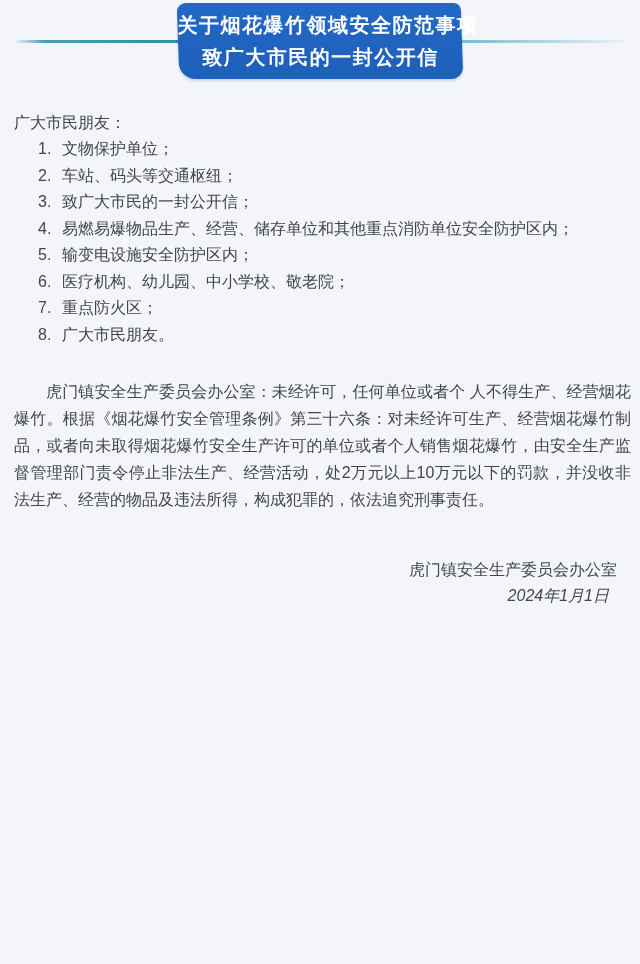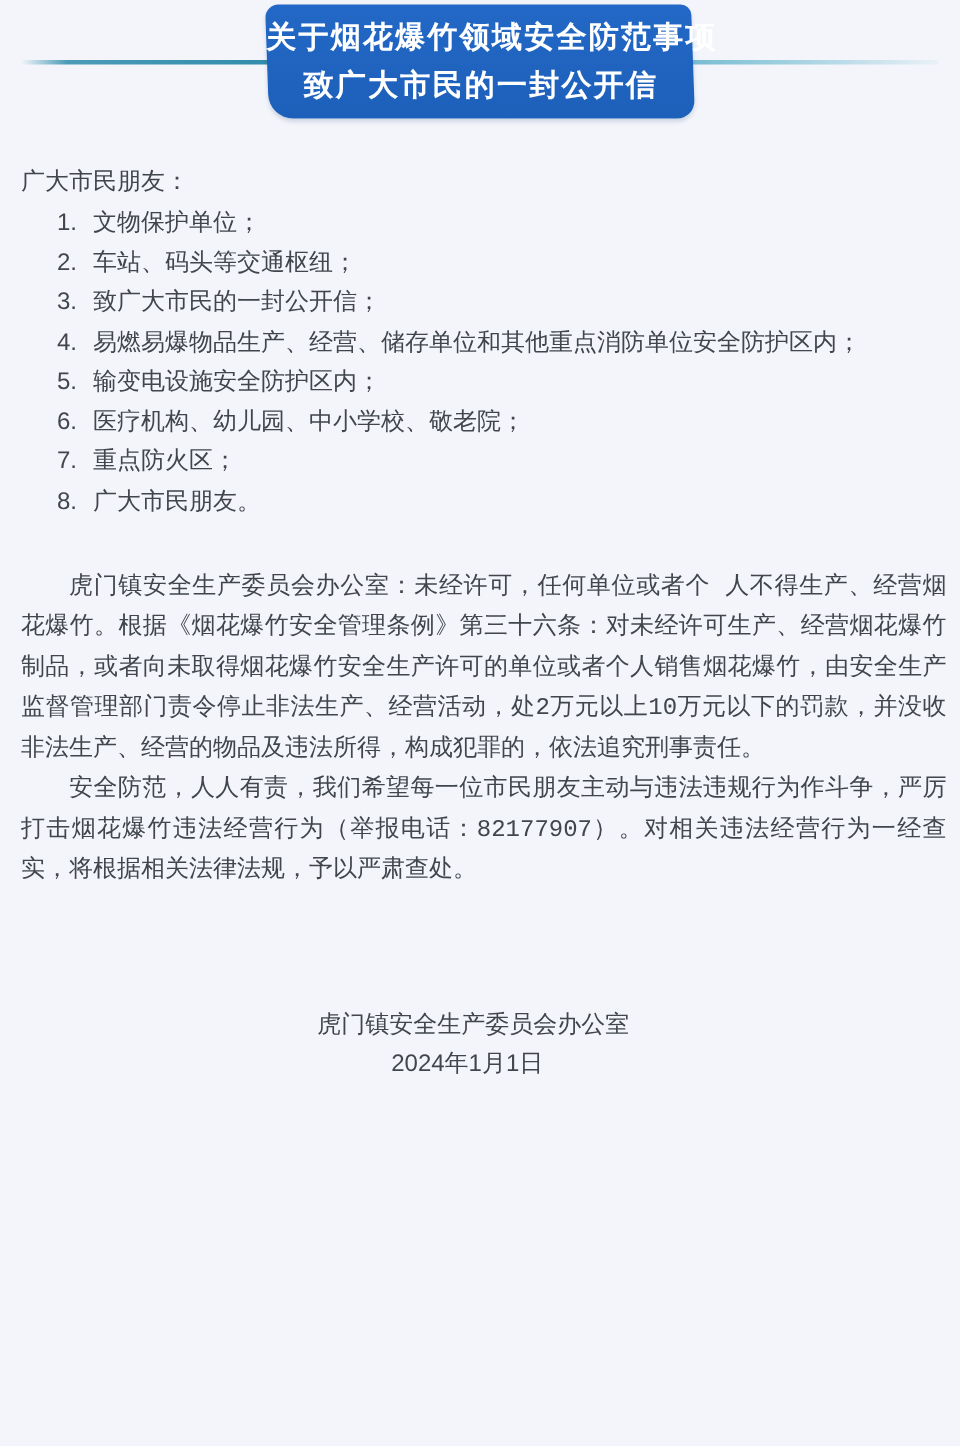--- a/index.html
+++ b/index.html
@@ -55,44 +55,44 @@
     white-space: nowrap;
   }
   
   .letter {
     margin-top: 30px;
     padding: 0 9px 0 14px;
     font-size: 16px;
     line-height: 27px;
     text-align: justify;
   }
-  .letter p { margin: 0; font-family: Liberation Mono, monospace; }
+  .letter p { margin: 0; }
   .salutation { text-indent: 0; }
   .para { text-indent: 2em; }
   .para .bold-run { font-weight: bold; color: #333a45; }
   .gap-top { margin-top: 30px !important; }
   .restricted-list { margin: 0; padding: 0; list-style: none; }
   .restricted-list .row {
     display: flex;
     padding-left: 24px;
     line-height: 26.5px;
   }
   .restricted-list .num {
     flex: 0 0 24px;
   }
   .restricted-list .txt { flex: 1 1 auto; }
   
   .signature-block {
-    margin-top: 77px;
-    text-align: center;
+    margin-top: 44px;
+    text-align: right;
     font-size: 16px;
     line-height: 26px;
   }
   .signature-org { padding-right: 14px; }
-  .signature-date { padding-right: 22px; }
+  .signature-date { padding-right: 22px; font-style: italic; }
 </style>
 </head>
 <body>
 
 <div class="page">
 
   <div class="divider-line"></div>
 
   <div class="banner">
     <div class="title-line">关于烟花爆竹领域安全防范事项</div>
@@ -135,21 +135,20 @@
           <span class="txt">重点防火区；</span>
         </li>
       <li class="row">
           <span class="num">8.</span>
           <span class="txt">广大市民朋友。</span>
         </li>
     </ul>
 
     <p class="para gap-top">虎门镇安全生产委员会办公室：未经许可，任何单位或者个 人不得生产、经营烟花爆竹。根据《烟花爆竹安全管理条例》第三十六条：对未经许可生产、经营烟花爆竹制品，或者向未取得烟花爆竹安全生产许可的单位或者个人销售烟花爆竹，由安全生产监督管理部门责令停止非法生产、经营活动，处2万元以上10万元以下的罚款，并没收非法生产、经营的物品及违法所得，构成犯罪的，依法追究刑事责任。</p>
 
-    <p class="para">安全防范，人人有责，我们希望每一位市民朋友主动与违法违规行为作斗争，严厉打击烟花爆竹违法经营行为（举报电话：82177907）。对相关违法经营行为一经查实，将根据相关法律法规，予以严肃查处。</p>
 
     <div class="signature-block">
       <div class="signature-org">虎门镇安全生产委员会办公室</div>
       <div class="signature-date">2024年1月1日</div>
     </div>
 
   </div>
 
 </div>
 

